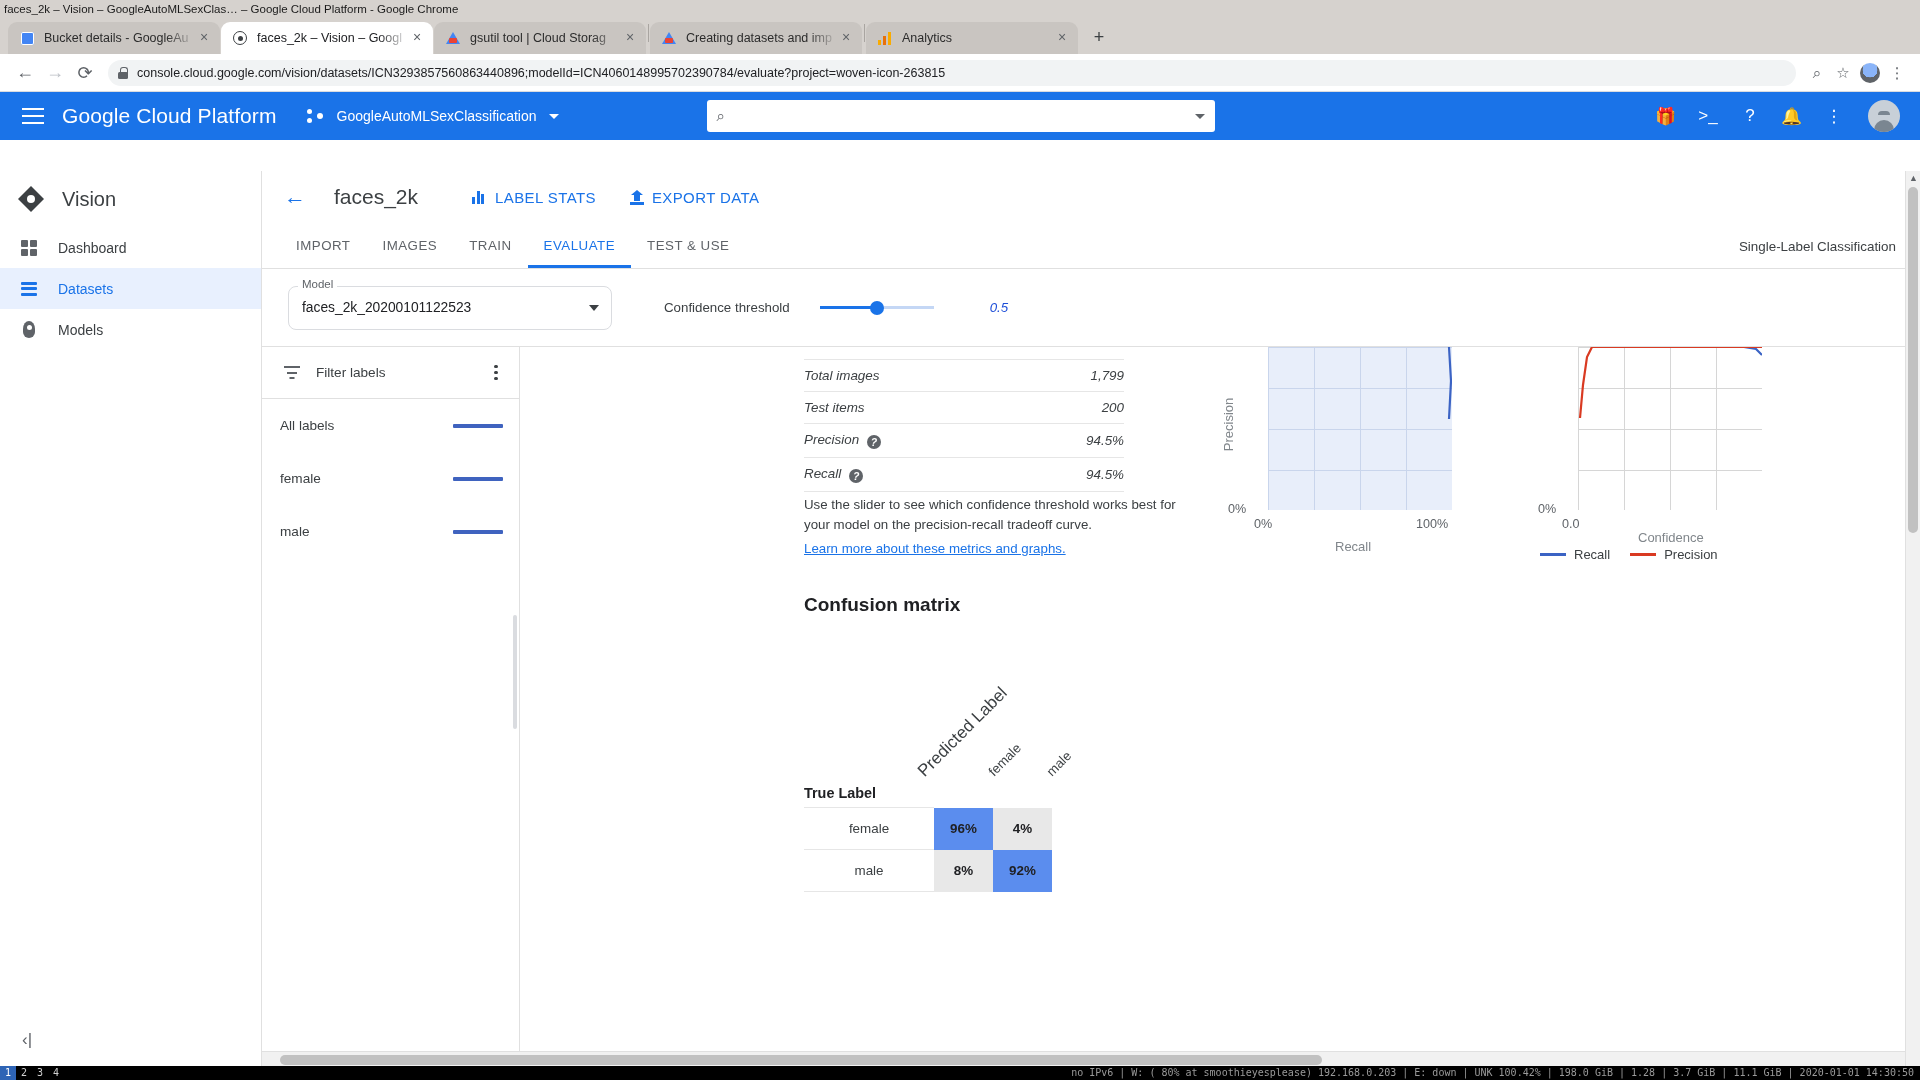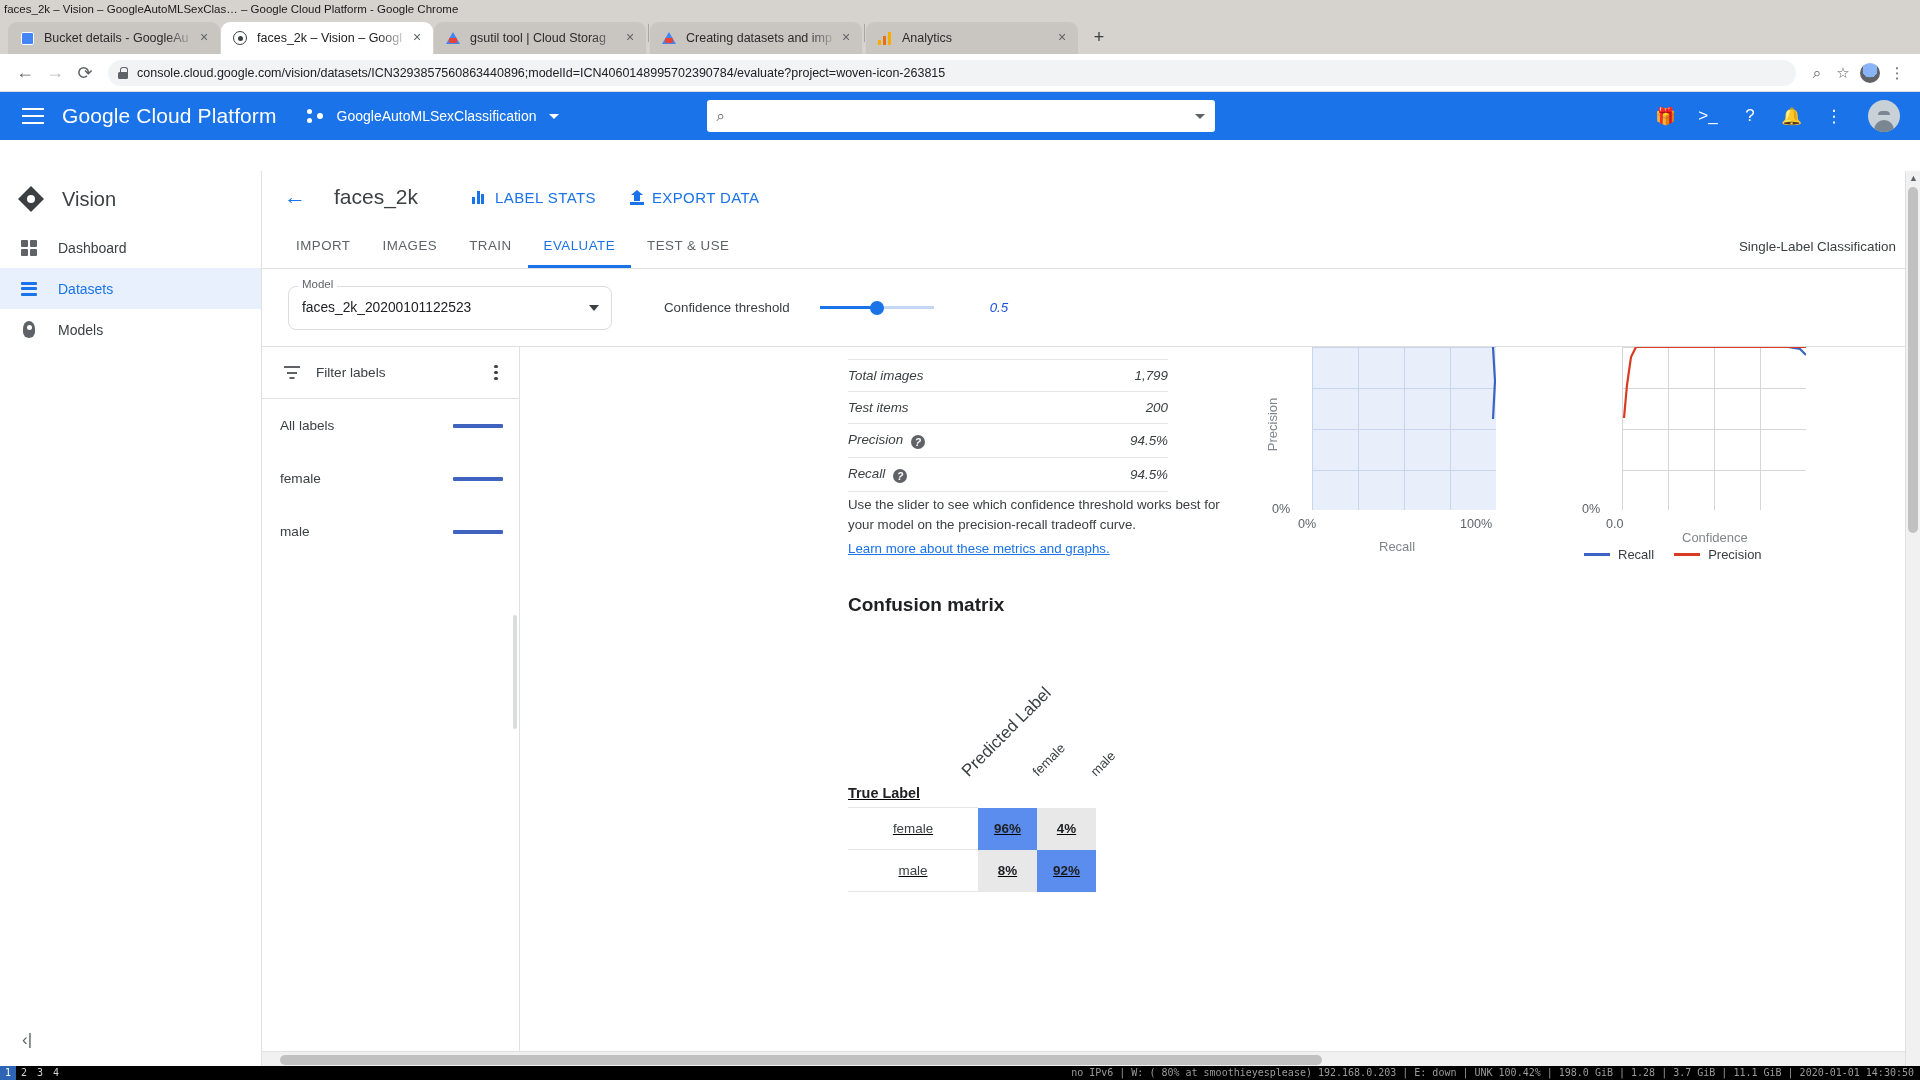--- a/index.html
+++ b/index.html
@@ -270,21 +270,21 @@
     position: relative;
   }
   .slider .fill { position:absolute;left:0;top:0;height:3px;width:56px;background:#1a73e8; }
   .slider .knob {
     position: absolute; left: 50px; top: -5.5px; width: 14px; height: 14px;
     border-radius: 50%; background: #1a73e8;
   }
   .conf-val { margin-left: 56px; font-size: 13.3px; color:#1d4ed8;font-style:italic; }
 
   
-  .body-split { display: flex; height: calc(100% - 176px); gap: 44px; }
+  .body-split { display: flex; height: calc(100% - 176px); }
 
   .labels-panel {
     width: 258px; flex: 0 0 258px; border-right: 1px solid #e0e0e0; position: relative;
   }
   .filter-row {
     height: 52px; display: flex; align-items: center; padding: 0 14px 0 22px;
     border-bottom: 1px solid #e0e0e0;
   }
   .ic-filter { width:16px;height:13px;position:relative;margin-right:16px;flex:0 0 16px;}
   .ic-filter i{position:absolute;left:50%;transform:translateX(-50%);height:2px;background:#5f6368;display:block;}
@@ -332,21 +332,21 @@
     font-weight: bold;
   }
   .cm-wrap { position: absolute; left: 284px; top: 330px; }
   .cm-diag-labels { position: relative; height: 108px; }
   .diag {
     position: absolute; transform-origin: left bottom; white-space: nowrap;
     transform: rotate(-45deg); color:#3c4043;
   }
   .diag.big { font-size: 17px; left: 124px; bottom: 4px; }
   .diag.sm  { font-size: 13.2px; }
-  .cm-table { border-collapse: collapse; font-size: 13.4px; text-decoration: underline; }
+  .cm-table { border-collapse: collapse; font-size: 13.4px; }
   .cm-table th.tl {
     text-align: left; font-size: 14.4px; font-weight: bold; color:#202124;
     padding: 0 0 6px 0; width: 130px;
   }
   .cm-table td.rowlab {
     text-align: center; padding: 13px 0; color:#3c4043; width:130px;
     border-top: 1px solid #e6e6e6; border-bottom: 1px solid #e6e6e6;
   }
   .cm-table td.cell {
     width: 59px; height: 41px; text-align:center; font-weight: bold; color:#202124;

